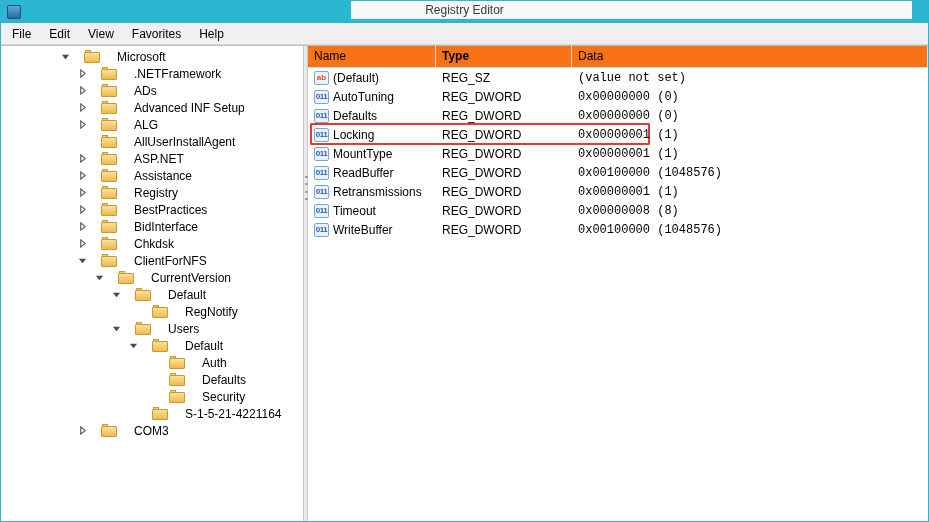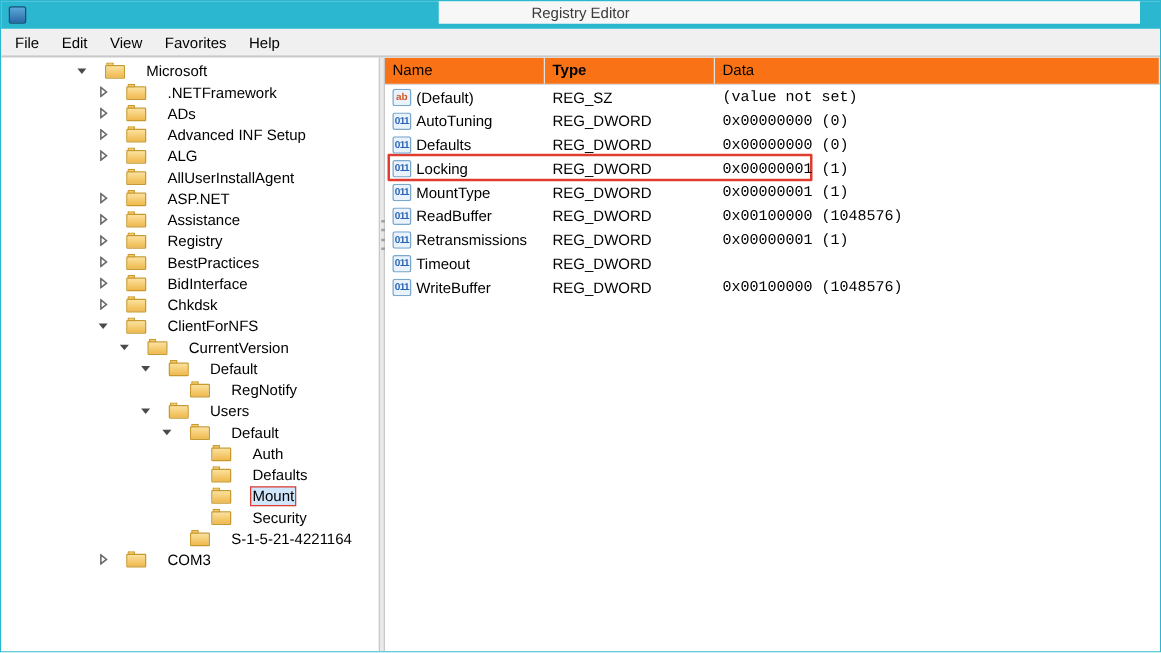--- a/index.html
+++ b/index.html
@@ -434,28 +434,20 @@
             <span class="body"></span>
           </span>
           <span class="tlabel">Defaults</span>
         </div>
         <div class="trow" style="padding-left:141px">
           <span class="expander blank"></span>
           <span class="folder-ico">
             <span class="tab"></span>
             <span class="body"></span>
           </span>
-          <span class="tlabel sel">Mount</span>
-        </div>
-        <div class="trow" style="padding-left:141px">
-          <span class="expander blank"></span>
-          <span class="folder-ico">
-            <span class="tab"></span>
-            <span class="body"></span>
-          </span>
           <span class="tlabel">Security</span>
         </div>
         <div class="trow" style="padding-left:124px">
           <span class="expander blank"></span>
           <span class="folder-ico">
             <span class="tab"></span>
             <span class="body"></span>
           </span>
           <span class="tlabel">S-1-5-21-4221164</span>
         </div>
@@ -545,20 +537,21 @@
             </div>
             <div class="cell type">REG_DWORD</div>
             <div class="cell data">0x00000001 (1)</div>
           </div>
           <div class="row">
             <div class="cell name">
               <span class="val-ico num">011</span>
               <span>Timeout</span>
             </div>
             <div class="cell type">REG_DWORD</div>
+            <div class="cell data">0x00000008 (8)</div>
           </div>
           <div class="row">
             <div class="cell name">
               <span class="val-ico num">011</span>
               <span>WriteBuffer</span>
             </div>
             <div class="cell type">REG_DWORD</div>
             <div class="cell data">0x00100000 (1048576)</div>
           </div>
         </div>

